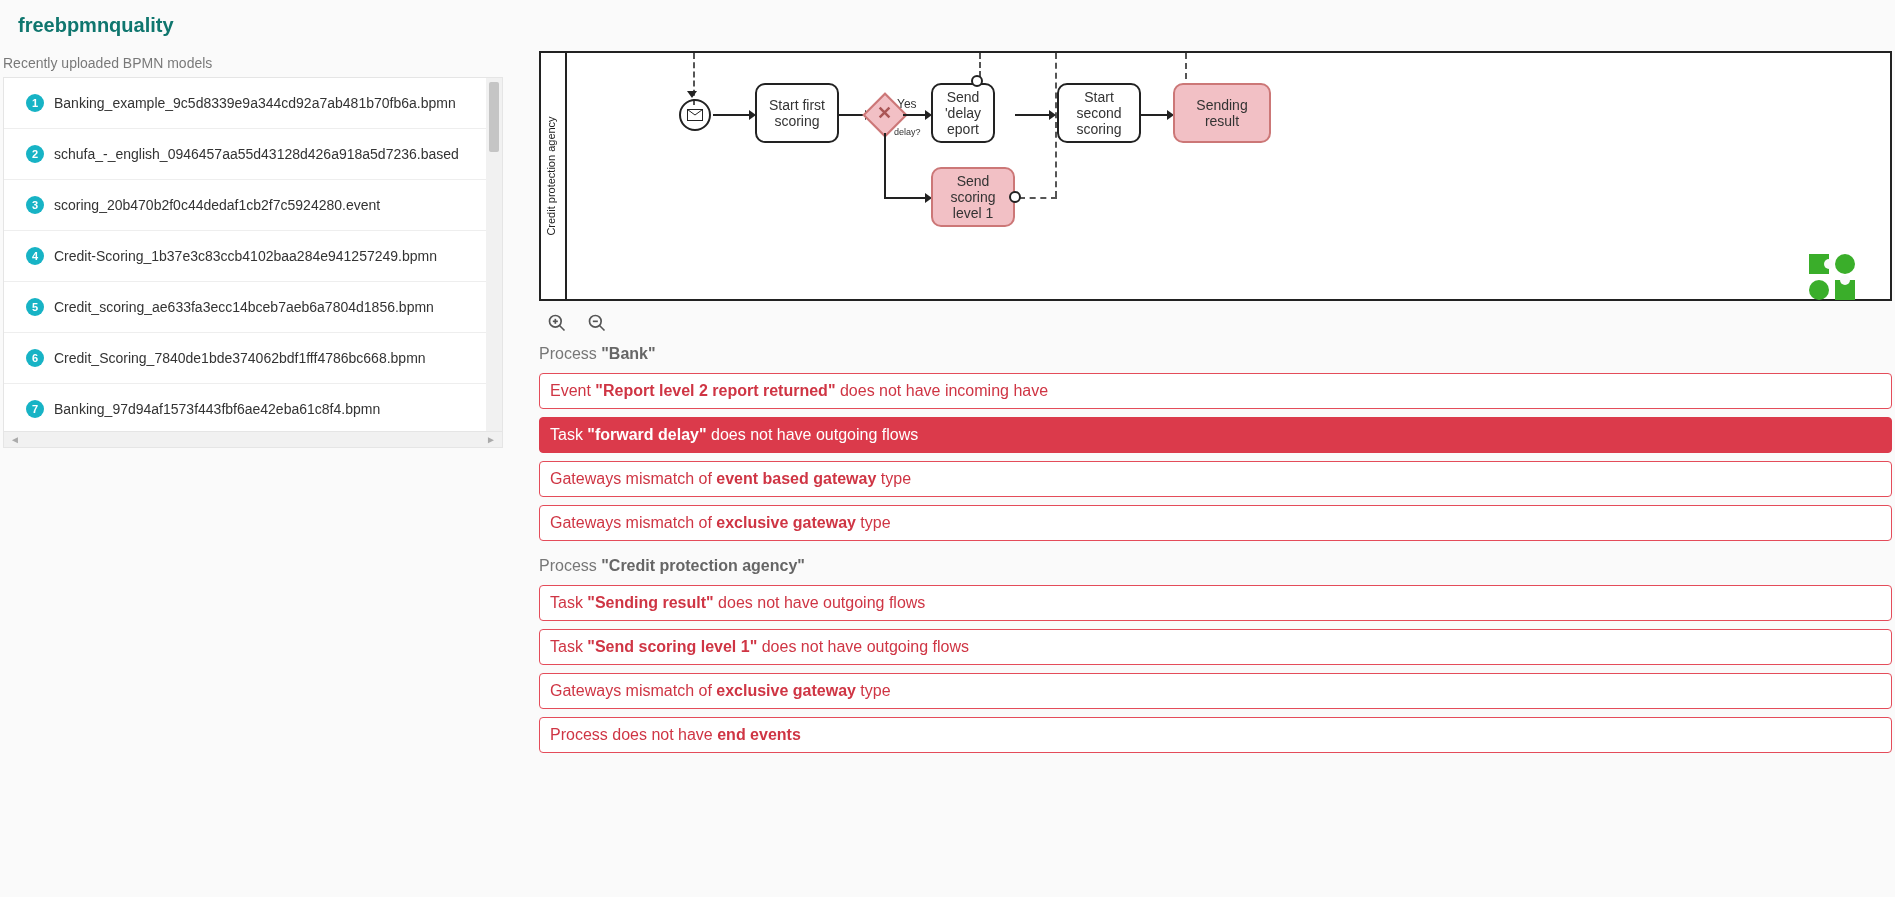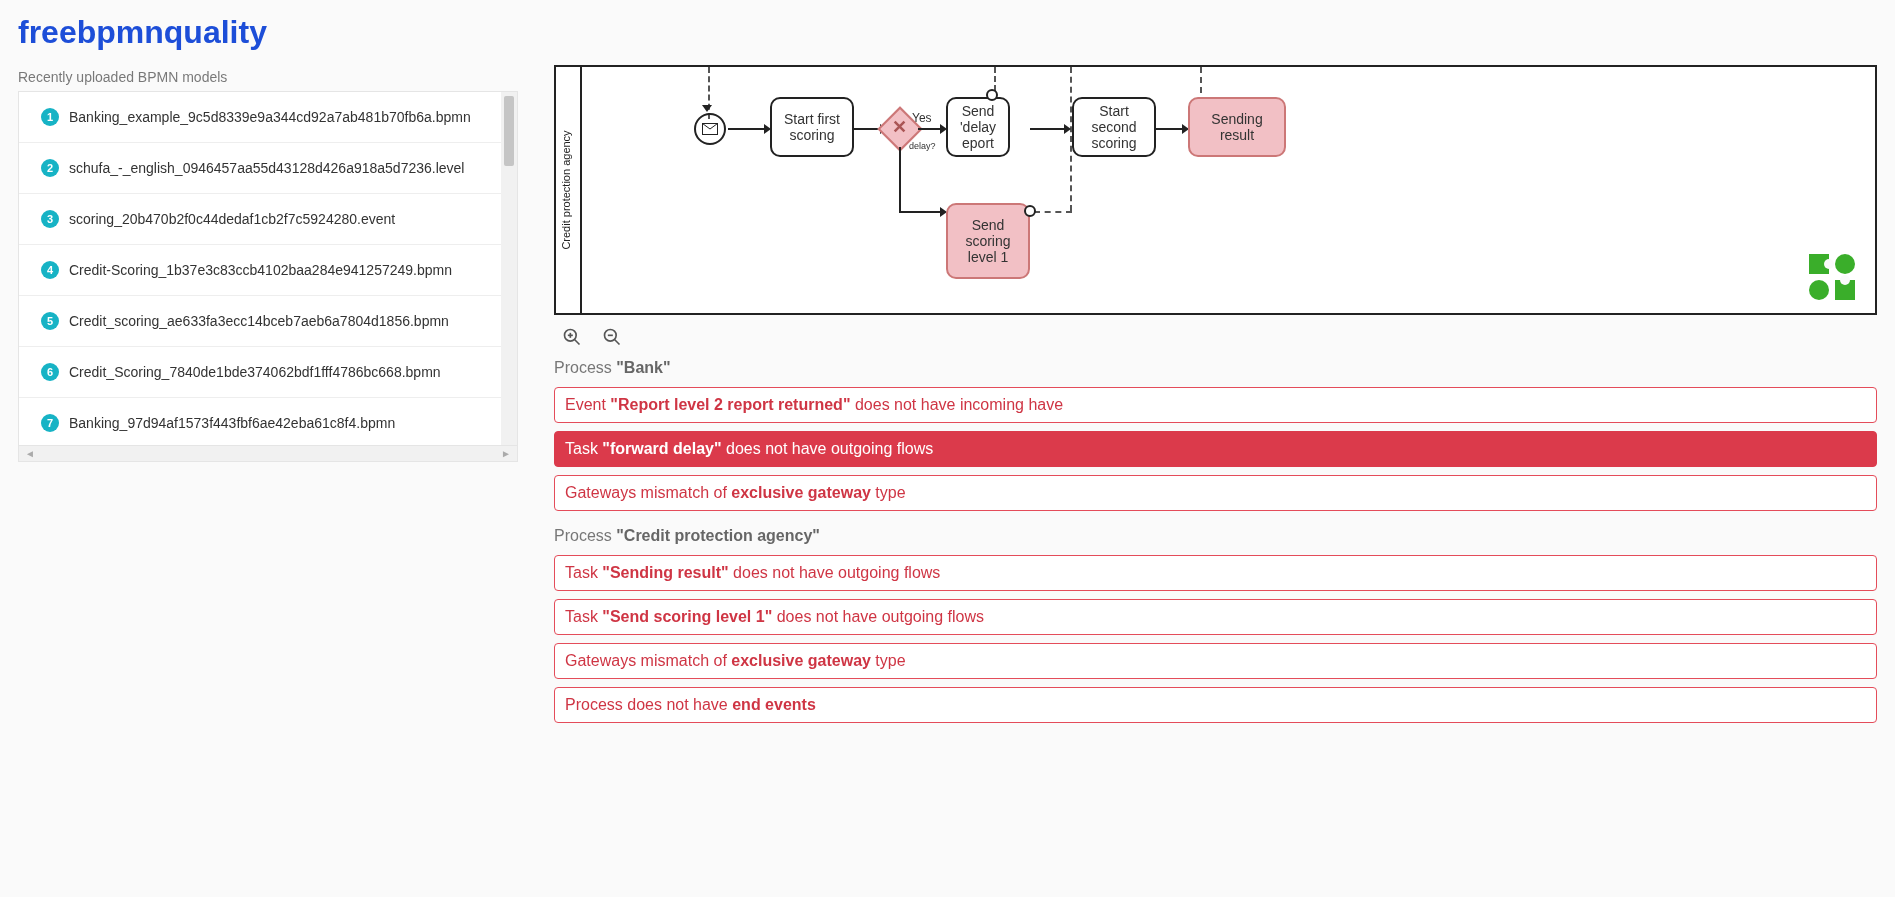--- a/index.html
+++ b/index.html
@@ -1,20 +1,20 @@
 <!DOCTYPE html>
 <html><head>
 <meta charset="utf-8">
 <style>
 * { box-sizing: border-box; margin: 0; padding: 0; }
 body { font-family: -apple-system, BlinkMacSystemFont, 'Segoe UI', sans-serif; background: #fafafa; color: #333; width: 1895px; }
 .topbar { display: flex; align-items: center; padding: 14px 18px; gap: 22px; background: #fafafa; }
-.brand { font-size: 32px; font-weight: 700; color: #1d4ed8; }
+.brand { font-size: 20px; font-weight: 700; color: #0f766e; }
 .nav-link { font-size: 18px; color: #666; cursor: pointer; }
-.main { display: flex; padding: 0 18px; gap: 36px; }
+.main { display: flex; padding: 0 3px; gap: 36px; }
 .left { width: 500px; flex-shrink: 0; }
 .left-header { font-size: 14px; color: #222; padding: 4px 0 6px 0; opacity: .6; }
 .list-wrap { position: relative; height: 355px; border: 1px solid #e5e5e5; background: #fff; display: flex; }
 .list { flex: 1; overflow-y: auto; }
 .list-item { display: flex; align-items: center; gap: 10px; padding: 16px 22px; border-bottom: 1px solid #eee; font-size: 14px; color: #333; cursor: pointer; }
 .badge { width: 18px; height: 18px; min-width:18px; border-radius: 50%; background: #17b3c5; color: #fff; display: flex; align-items: center; justify-content: center; font-size: 11px; font-weight: 700; }
 .scrollbar { width: 16px; background: #f1f1f1; position: relative; }
 .scroll-thumb { position: absolute; top: 4px; left: 3px; right: 3px; height: 70px; background: #c5c5c5; border-radius: 2px; }
 .hscroll { height: 16px; background: #f1f1f1; border: 1px solid #e5e5e5; border-top: none; display: flex; align-items: center; justify-content: space-between; padding: 0 6px; color: #aaa; font-size: 10px; }
 .right { flex: 1; min-width: 0; }
@@ -53,21 +53,21 @@
   <div class="left">
     <div class="left-header">Recently uploaded BPMN models</div>
     <div class="list-wrap">
       <div class="list" id="model-list">
           <div class="list-item">
             <div class="badge">1</div>
             <span>Banking_example_9c5d8339e9a344cd92a7ab481b70fb6a.bpmn</span>
           </div>
           <div class="list-item">
             <div class="badge">2</div>
-            <span>schufa_-_english_0946457aa55d43128d426a918a5d7236.level</span>
+            <span>schufa_-_english_0946457aa55d43128d426a918a5d7236.based</span>
           </div>
           <div class="list-item">
             <div class="badge">3</div>
             <span>scoring_20b470b2f0c44dedaf1cb2f7c5924280.event</span>
           </div>
           <div class="list-item">
             <div class="badge">4</div>
             <span>Credit-Scoring_1b37e3c83ccb4102baa284e941257249.bpmn</span>
           </div>
           <div class="list-item">
@@ -137,21 +137,21 @@
       <div class="task-box" style="left:516px;top:30px;width:84px;height:60px;">Start second scoring</div>
 
       <div class="arrow-line" style="left:600px;top:61px;width:28px;height:2px;"></div>
       <div class="arrow-head" style="left:626px;top:57px;"></div>
 
       <div class="task-box pink" style="left:632px;top:30px;width:98px;height:60px;">Sending result</div>
 
       <div class="arrow-line" style="left:343px;top:80px;width:2px;height:64px;"></div>
       <div class="arrow-line" style="left:343px;top:144px;width:44px;height:2px;"></div>
       <div class="arrow-head" style="left:384px;top:140px;"></div>
-      <div class="task-box pink" style="left:390px;top:114px;width:84px;height:76px;margin-top:22px;">Send scoring level 1</div>
+      <div class="task-box pink" style="left:390px;top:114px;width:84px;height:60px;">Send scoring level 1</div>
       <div class="small-circle" style="left:468px;top:138px;"></div>
     </div>
 
     <div class="zoom-row">
       <svg class="zoom-btn" viewBox="0 0 24 24">
           <circle cx="10" cy="10" r="7" fill="none" stroke="currentColor" stroke-width="2"></circle>
           <line x1="15" y1="15" x2="21" y2="21" stroke="currentColor" stroke-width="2"></line>
           <line x1="7" y1="10" x2="13" y2="10" stroke="currentColor" stroke-width="2"></line>
           <line x1="10" y1="7" x2="10" y2="13" stroke="currentColor" stroke-width="2"></line>
         </svg>
@@ -159,20 +159,21 @@
           <circle cx="10" cy="10" r="7" fill="none" stroke="currentColor" stroke-width="2"></circle>
           <line x1="15" y1="15" x2="21" y2="21" stroke="currentColor" stroke-width="2"></line>
           <line x1="7" y1="10" x2="13" y2="10" stroke="currentColor" stroke-width="2"></line>
         </svg>
     </div>
 
     <div class="proc-title"><span>Process </span><b>"Bank"</b></div>
     <div class="issues" id="issues1">
         <div class="issue"><span>Event </span><b>"Report level 2 report returned"</b><span> does not have incoming have</span></div>
         <div class="issue active"><span>Task </span><b>"forward delay"</b><span> does not have outgoing flows</span></div>
+        <div class="issue"><span>Gateways mismatch of </span><b>event based gateway</b><span> type</span></div>
         <div class="issue"><span>Gateways mismatch of </span><b>exclusive gateway</b><span> type</span></div>
       </div>
 
     <div class="proc-title" style="margin-top:14px;"><span>Process </span><b>"Credit protection agency"</b></div>
     <div class="issues" id="issues2">
         <div class="issue"><span>Task </span><b>"Sending result"</b><span> does not have outgoing flows</span></div>
         <div class="issue"><span>Task </span><b>"Send scoring level 1"</b><span> does not have outgoing flows</span></div>
         <div class="issue"><span>Gateways mismatch of </span><b>exclusive gateway</b><span> type</span></div>
         <div class="issue"><span>Process does not have </span><b>end events</b><span></span></div>
       </div>

